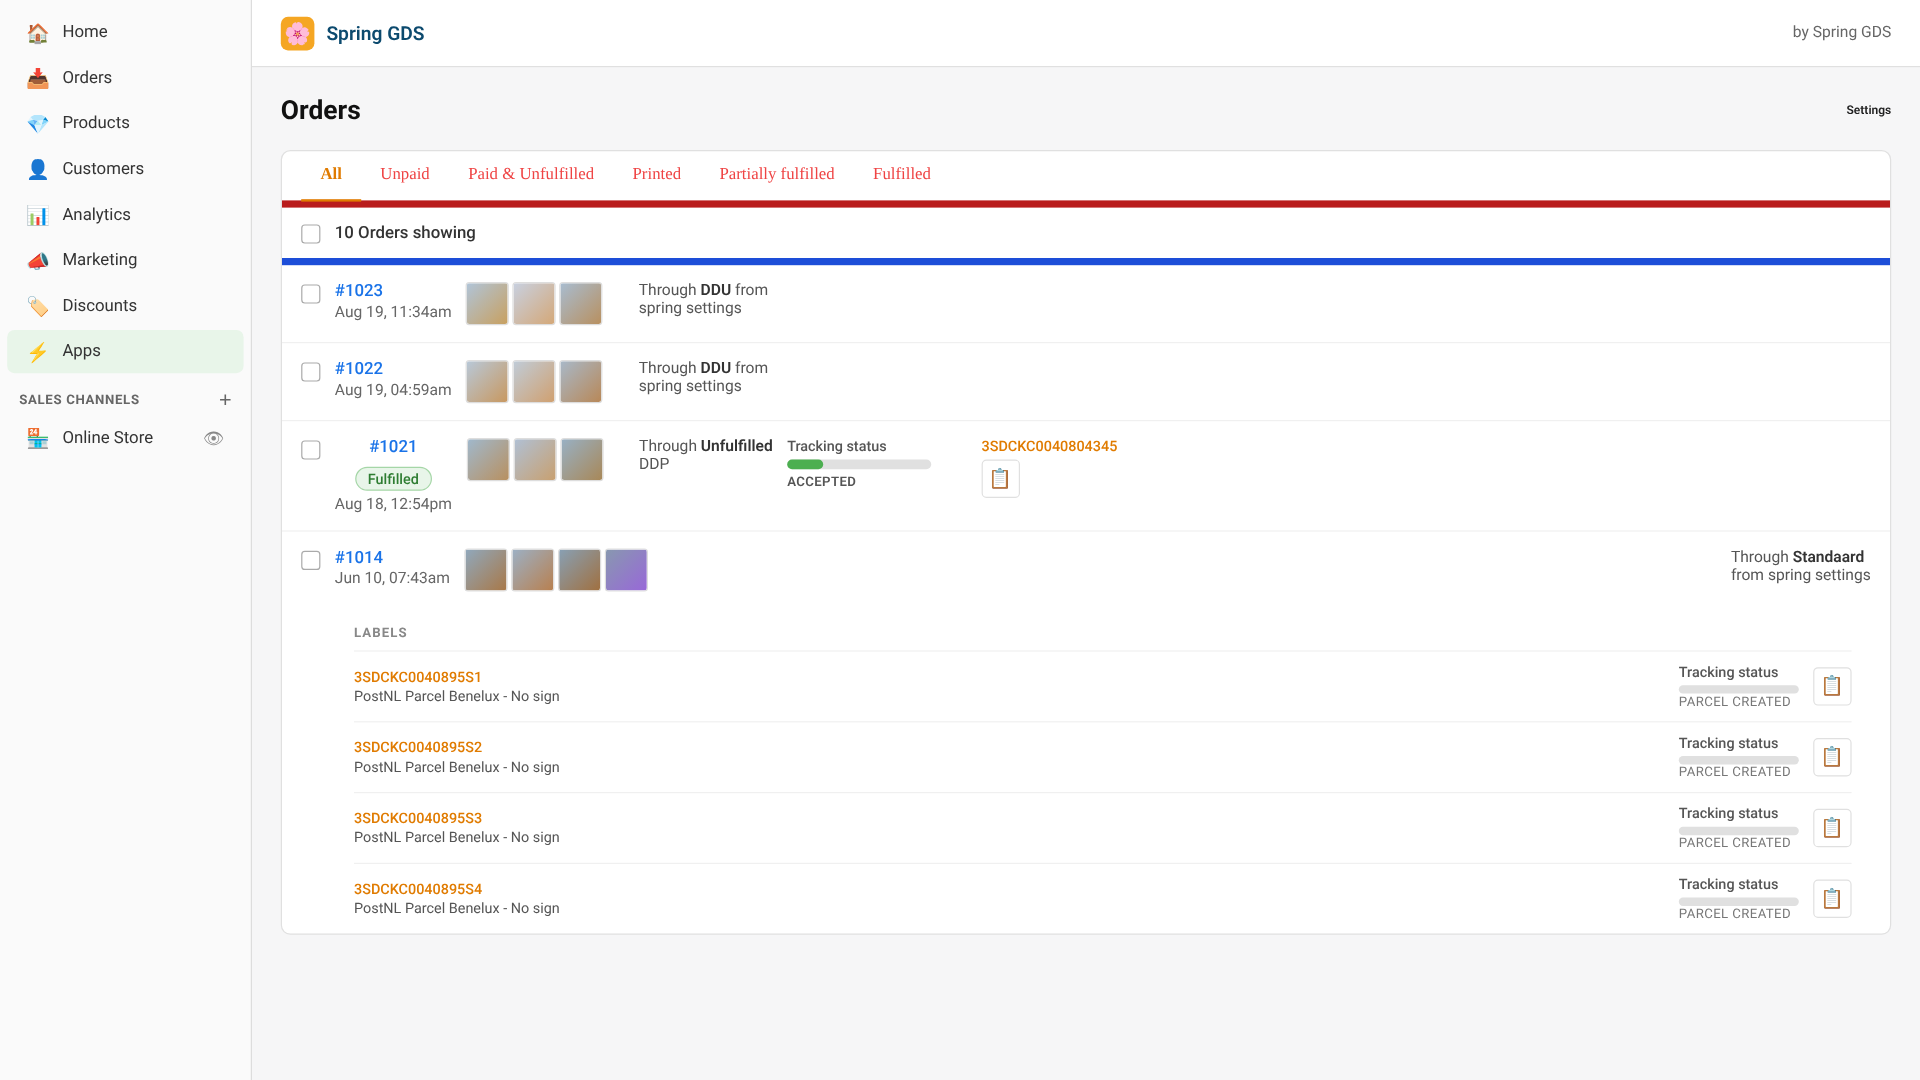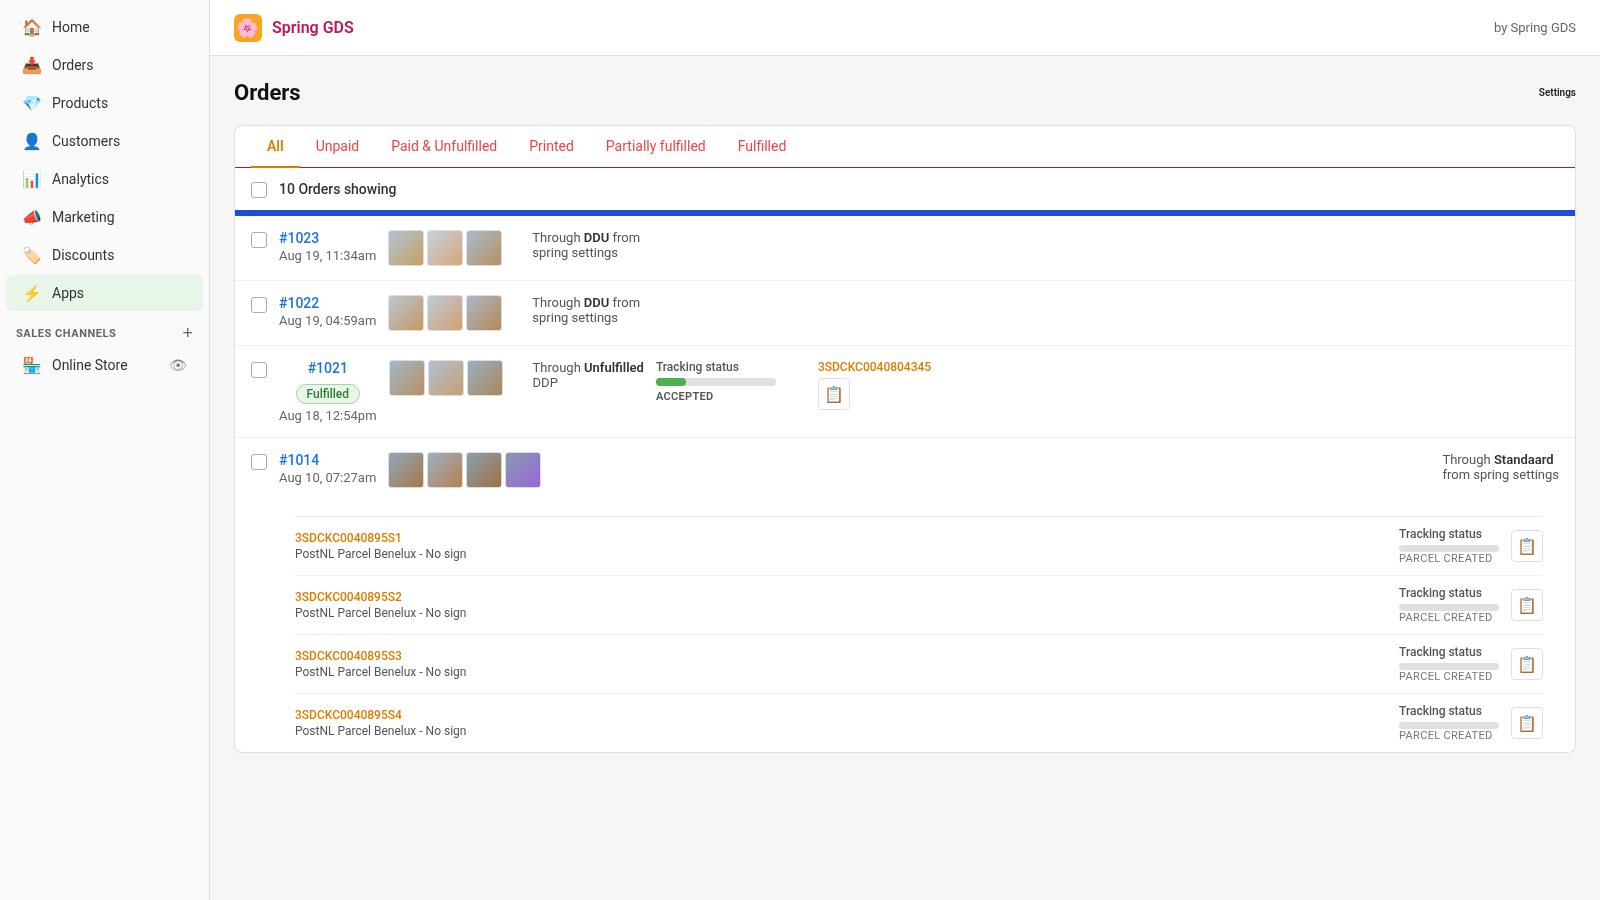--- a/index.html
+++ b/index.html
@@ -57,21 +57,21 @@
       border-bottom: 1px solid #e0e0e0;
       padding: 0 24px;
       height: 56px;
       display: flex;
       align-items: center;
       justify-content: space-between;
       flex-shrink: 0;
     }
     .topbar-left { display: flex; align-items: center; gap: 10px; }
     .topbar-logo { width: 28px; height: 28px; background: #f5a623; border-radius: 6px; display: flex; align-items: center; justify-content: center; font-size: 18px; }
-    .topbar-title { font-size: 16px; font-weight: 600; color: #be185d; }
+    .topbar-title { font-size: 16px; font-weight: 600; color: #0c4a6e; }
     .topbar-right { font-size: 13px; color: #666; }
 
     
     #content {
       flex: 1;
       overflow-y: auto;
       padding: 24px;
     }
 
     .page-header {
@@ -88,22 +88,23 @@
       background: white;
       border-radius: 8px;
       border: 1px solid #e0e0e0;
       overflow: hidden;
     }
 
     
     .tabs {
       display: flex;
       gap: 0;
-      border-bottom: 1px solid #b91c1c;
+      border-bottom: 6px solid #b91c1c;
       padding: 0 16px;
+      font-family: Liberation Serif, serif;
     }
     .tab {
       padding: 12px 16px;
       font-size: 14px;
       color: #ef4444;
       cursor: pointer;
       border-bottom: 2px solid transparent;
       margin-bottom: -1px;
     }
     .tab.active { color: #e07b00; border-bottom: 2px solid #e07b00; font-weight: 600; }
@@ -366,41 +367,42 @@
           <span class="tracking-code">3SDCKC0040804345</span>
           <button class="copy-btn">📋</button>
         </div>
       </div>
 
       <div class="order-row" style="flex-direction:column; padding-bottom:0;">
         <div style="display:flex; align-items:flex-start; gap:12px; width:100%;">
           <div class="checkbox"></div>
           <div style="display:flex; flex-direction:column; gap:2px; min-width:60px;">
             <span class="order-number">#1014</span>
-            <span class="order-date">Aug 10, 07:27am</span>
+            <span class="order-date">Jun 10, 07:43am</span>
           </div>
           <div class="item-thumb-group" style="min-width:160px; flex-wrap:wrap; max-width:200px;">
             <div class="item-thumb">
                 <div class="item-thumb-inner" style="background: linear-gradient(135deg,#90a8bc,#a87848);"></div>
               </div>
             <div class="item-thumb">
                 <div class="item-thumb-inner" style="background: linear-gradient(135deg,#9cb0c4,#b88050);"></div>
               </div>
             <div class="item-thumb">
                 <div class="item-thumb-inner" style="background: linear-gradient(135deg,#88a0b4,#a07040);"></div>
               </div>
             <div class="item-thumb">
                 <div class="item-thumb-inner" style="background: linear-gradient(135deg,#8898b0,#9868d8);"></div>
               </div>
           </div>
           <div style="flex:1;"></div>
           <div class="order-shipping">Through <strong>Standaard</strong><br>from spring settings</div>
         </div>
 
         <div class="labels-section" style="width:100%; margin-top:12px;">
+          <div class="labels-title">LABELS</div>
 
           <div class="label-row">
             <div style="display:flex; flex-direction:column; gap:2px; min-width:200px;">
               <span class="label-code">3SDCKC0040895S1</span>
               <span class="label-service">PostNL Parcel Benelux - No sign</span>
             </div>
             <div class="label-tracking-section">
               <div>
                 <div class="label-tracking-label">Tracking status</div>
                 <div class="label-bar-bg"></div>

